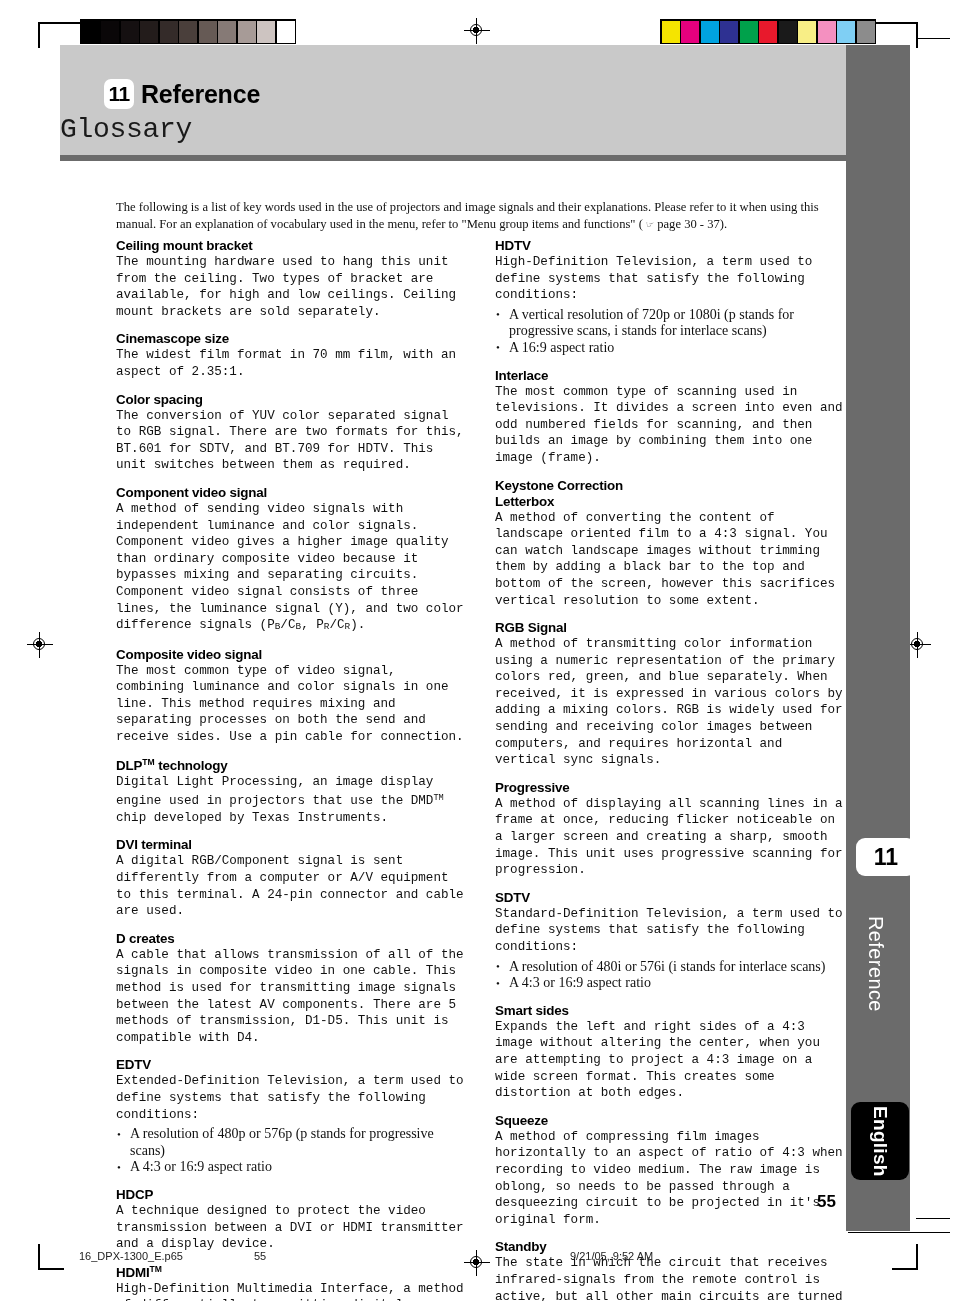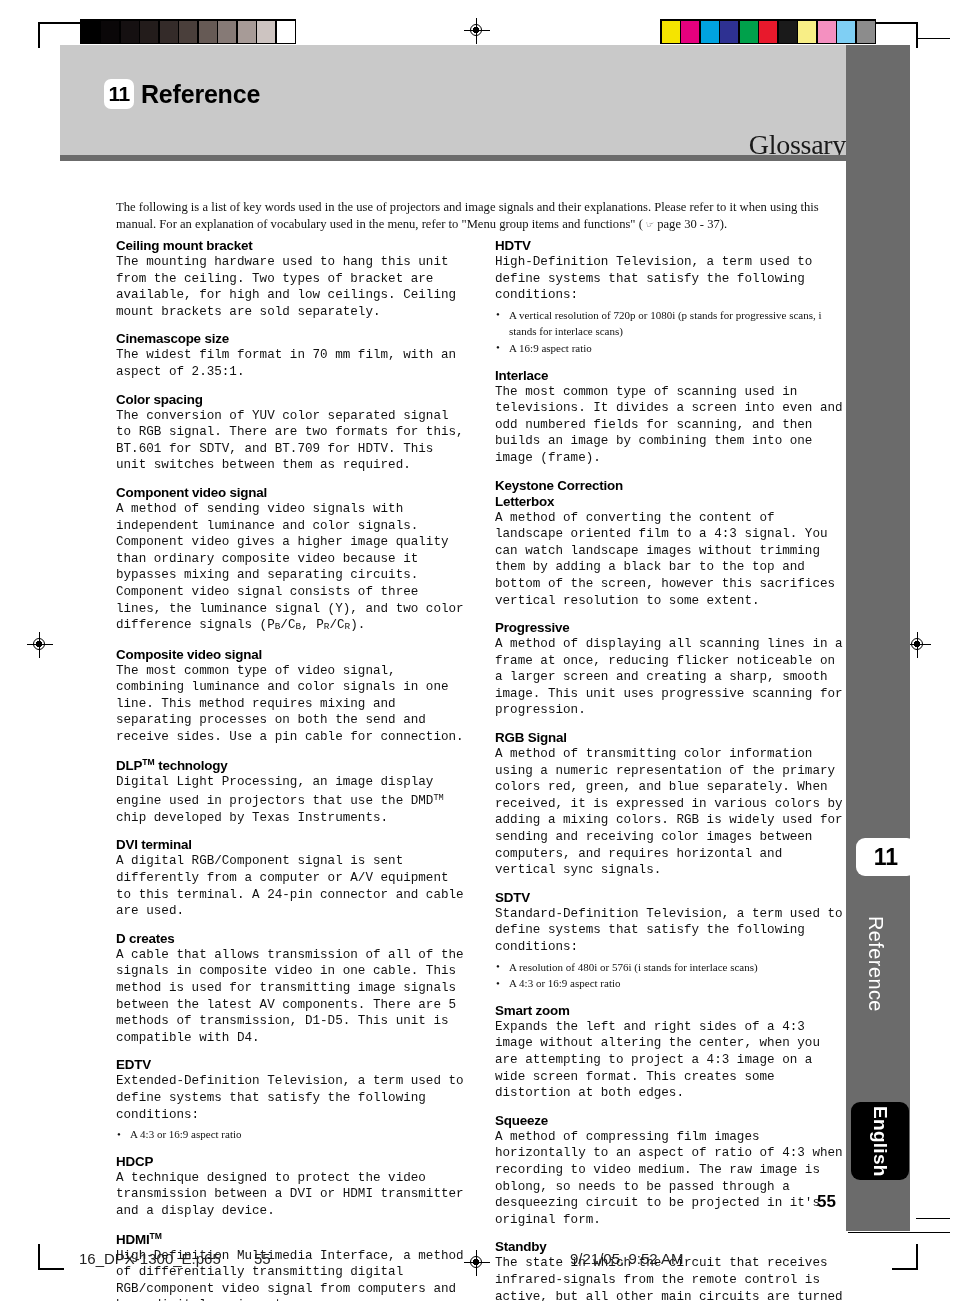--- a/index.html
+++ b/index.html
@@ -84,23 +84,23 @@
   .chapter-title {
     font-family: "Liberation Sans", sans-serif;
     font-weight: bold;
     font-size: 25px;
     color: #000;
     margin-left: 7px;
     letter-spacing: -0.2px;
   }
   .page-heading {
     position: absolute;
-    left: 0; right: 0; top: 84px;
-    text-align: right;
-    font-family: Liberation Serif, serif;
+    left: 0; right: 0; top: 69px;
+    text-align: left;
+    font-family: Liberation Mono, monospace;
     font-size: 28px;
     color: #1a1a1a;
     letter-spacing: -0.3px;
   }
 
   
   .side-rail {
     position: absolute;
     left: 846px; top: 45px;
     width: 64px; height: 1186px;
@@ -208,21 +208,21 @@
     font-size: 9.4px;
     vertical-align: -1px;
   }
   ul.bullets {
     margin: 0 0 11px 0;
     padding: 0;
     list-style: none;
   }
   ul.bullets li {
     font-family: "Liberation Serif", serif;
-    font-size: 11px;
+    font-size: 14px;
     line-height: 16.6px;
     color: #111;
     padding-left: 14px;
     position: relative;
   }
   ul.bullets li::before {
     content: "\2022";
     position: absolute;
     left: 1px;
     top: -0.5px;
@@ -237,21 +237,21 @@
     text-align: right;
     font-family: "Liberation Sans", sans-serif;
     font-weight: bold;
     font-size: 17px;
     color: #000;
   }
   .footer-meta {
     position: absolute;
     top: 1250px;
     font-family: "Liberation Sans", sans-serif;
-    font-size: 15px;
+    font-size: 11px;
     color: #222;
   }
   .footer-file { left: 79px; }
   .footer-page { left: 254px; }
   .footer-date { left: 570px; }
 </style>
 </head>
 <body>
 
 <div class="crop-mark" style="left:38px; top:22px; width:26px; height:1.6px;"></div>
@@ -370,20 +370,21 @@
         <p class="def"><span>A digital RGB/Component signal is sent differently from a computer or A/V equipment to this terminal. A 24-pin connector and cable are used.</span></p>
       </div>
       <div>
         <div class="term"><span>D creates</span></div>
         <p class="def"><span>A cable that allows transmission of all of the signals in composite video in one cable. This method is used for transmitting image signals between the latest AV components. There are 5 methods of transmission, D1-D5. This unit is compatible with D4.</span></p>
       </div>
       <div>
         <div class="term"><span>EDTV</span></div>
         <p class="def tight"><span>Extended-Definition Television, a term used to define systems that satisfy the following conditions:</span></p>
         <ul class="bullets">
+          <li>A resolution of 480p or 576p (p stands for progressive scans)</li>
           <li>A 4:3 or 16:9 aspect ratio</li>
         </ul>
       </div>
       <div>
         <div class="term"><span>HDCP</span></div>
         <p class="def"><span>A technique designed to protect the video transmission between a DVI or HDMI transmitter and a display device.</span></p>
       </div>
       <div>
         <div class="term"><span>HDMI</span><span class="tm">TM</span></div>
         <p class="def"><span>High-Definition Multimedia Interface, a method of differentially transmitting digital RGB/component video signal from computers and home digital equipment.</span></p>
@@ -403,37 +404,37 @@
         <p class="def"><span>The most common type of scanning used in televisions. It divides a screen into even and odd numbered fields for scanning, and then builds an image by combining them into one image (frame).</span></p>
       </div>
       <div>
         <div class="term"><span>Keystone Correction</span></div>
       </div>
       <div>
         <div class="term"><span>Letterbox</span></div>
         <p class="def"><span>A method of converting the content of landscape oriented film to a 4:3 signal. You can watch landscape images without trimming them by adding a black bar to the top and bottom of the screen, however this sacrifices vertical resolution to some extent.</span></p>
       </div>
       <div>
+        <div class="term"><span>RGB Signal</span></div>
+        <p class="def"><span>A method of transmitting color information using a numeric representation of the primary colors red, green, and blue separately. When received, it is expressed in various colors by adding a mixing colors. RGB is widely used for sending and receiving color images between computers, and requires horizontal and vertical sync signals.</span></p>
+      </div>
+      <div>
         <div class="term"><span>Progressive</span></div>
         <p class="def"><span>A method of displaying all scanning lines in a frame at once, reducing flicker noticeable on a larger screen and creating a sharp, smooth image. This unit uses progressive scanning for progression.</span></p>
-      </div>
-      <div>
-        <div class="term"><span>RGB Signal</span></div>
-        <p class="def"><span>A method of transmitting color information using a numeric representation of the primary colors red, green, and blue separately. When received, it is expressed in various colors by adding a mixing colors. RGB is widely used for sending and receiving color images between computers, and requires horizontal and vertical sync signals.</span></p>
       </div>
       <div>
         <div class="term"><span>SDTV</span></div>
         <p class="def tight"><span>Standard-Definition Television, a term used to define systems that satisfy the following conditions:</span></p>
         <ul class="bullets">
           <li>A resolution of 480i or 576i (i stands for interlace scans)</li>
           <li>A 4:3 or 16:9 aspect ratio</li>
         </ul>
       </div>
       <div>
-        <div class="term"><span>Smart zoom</span></div>
+        <div class="term"><span>Smart sides</span></div>
         <p class="def"><span>Expands the left and right sides of a 4:3 image without altering the center, when you are attempting to project a 4:3 image on a wide screen format. This creates some distortion at both edges.</span></p>
       </div>
       <div>
         <div class="term"><span>Squeeze</span></div>
         <p class="def"><span>A method of compressing film images horizontally to an aspect of ratio of 4:3 when recording to video medium. The raw image is oblong, so needs to be passed through a desqueezing circuit to be projected in it's original form.</span></p>
       </div>
       <div>
         <div class="term"><span>Standby</span></div>
         <p class="def"><span>The state in which the circuit that receives infrared-signals from the remote control is active, but all other main circuits are turned on. The unit consumes a small amount of power in this state.</span></p>
       </div>

